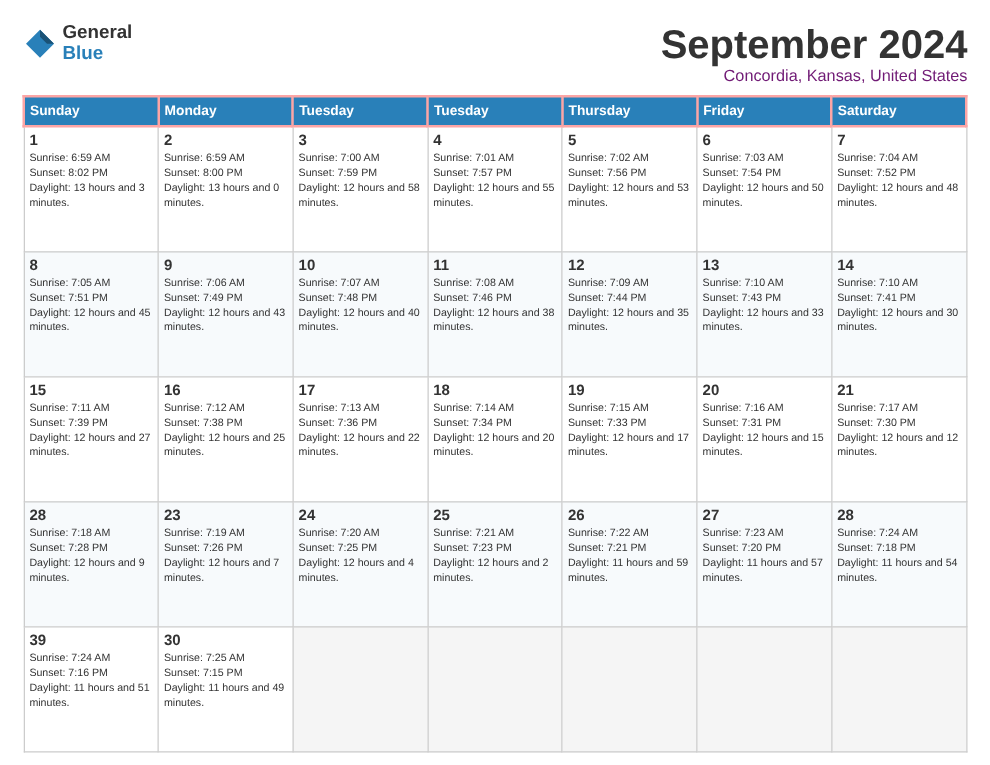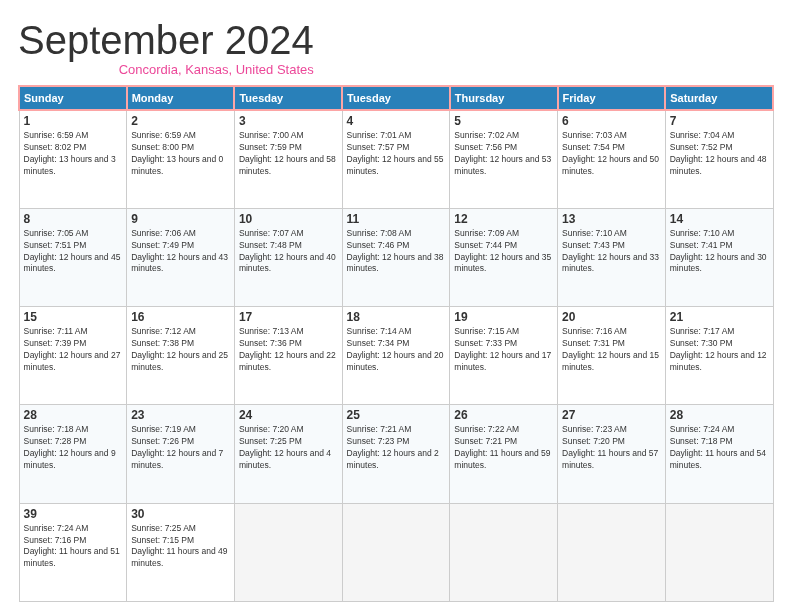--- a/index.html
+++ b/index.html
@@ -44,28 +44,28 @@
     }
     .logo-icon {
       width: 28px;
       height: 28px;
       margin-right: 4px;
     }
     .title-section {
       text-align: right;
     }
     .month-title {
-      font-size: 40px;
-      font-weight: normal;
+      font-size: 32px;
+      font-weight: bold;
       color: #333;
       line-height: 1.1;
     }
     .location {
       font-size: 13px;
-      color: #ec4899;
+      color: #701a75;
     }
     .calendar {
       width: 100%;
       border-collapse: collapse;
       flex: 1;
     }
     .calendar th {
       background-color: #2980b9;
       color: #fff;
       font-size: 11px;
@@ -107,20 +107,30 @@
     }
     .calendar tbody tr td {
       height: 84px;
     }
   </style>
 </head>
 <body>
 
 <div class="page">
   <div class="header">
+    <div class="logo">
+      <svg class="logo-icon" viewBox="0 0 40 40">
+        <polygon points="20,4 36,20 20,36 4,20" fill="#2980b9"></polygon>
+        <polygon points="20,4 36,20 28,20 20,12" fill="#1a5276"></polygon>
+      </svg>
+      <div class="logo-text">
+        <span class="logo-general">General</span>
+        <span class="logo-blue">Blue</span>
+      </div>
+    </div>
     <div class="title-section">
       <div class="month-title">September 2024</div>
       <div class="location">Concordia, Kansas, United States</div>
     </div>
   </div>
 
   <table class="calendar">
     <thead>
       <tr>
         <th>Sunday</th>

